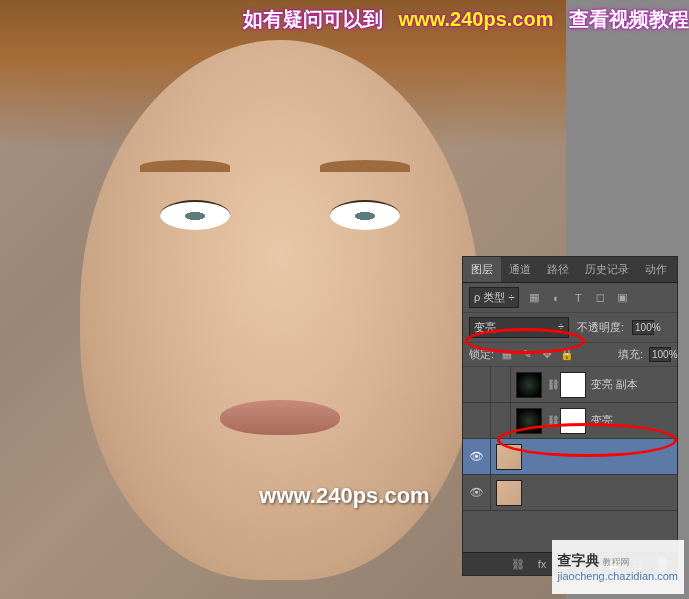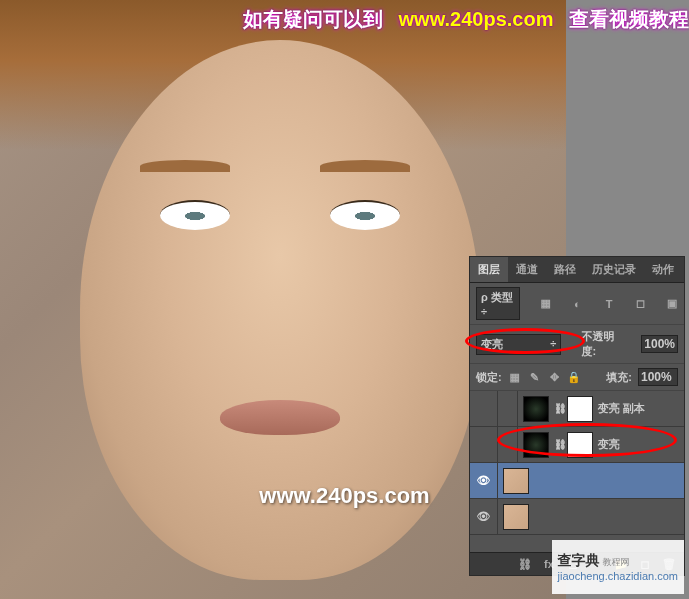--- a/index.html
+++ b/index.html
@@ -84,50 +84,49 @@
       background: rgba(255,255,255,0.9);
       padding: 12px 6px;
       z-index: 20;
     }
     .watermark-br .brand { font-size: 14px; color: #333; font-weight: bold; }
     .watermark-br .sub { font-size: 9px; color: #888; }
 
     
     .panel {
       position: absolute;
-      top: 256px; right: 4px;
+      top: 256px; right: 11px;
       width: 216px;
       height: 320px;
       background: #535353;
       color: #ccc;
       font-size: 11px;
       z-index: 15;
       border: 1px solid #2a2a2a;
-      font-weight: bold;
     }
     .panel-tabs {
       display: flex;
       background: #3a3a3a;
       border-bottom: 1px solid #222;
     }
     .tab {
       padding: 5px 8px;
       font-size: 11px;
       cursor: pointer;
       color: #aaa;
     }
     .tab.active {
       background: #535353;
       color: #ddd;
     }
     .panel-row {
       display: flex;
       align-items: center;
       padding: 4px 6px;
-      gap: 20px;
+      gap: 8px;
       border-bottom: 1px solid #444;
       font-size: 11px;
     }
     .kind-btn, .blend-select {
       background: #3a3a3a;
       color: #ccc;
       border: 1px solid #222;
       font-size: 11px;
       padding: 2px 4px;
     }
@@ -135,25 +134,25 @@
       width: 100px;
       position: relative;
     }
     .icon-sm {
       width: 14px; height: 14px;
       display: inline-flex;
       align-items: center; justify-content: center;
       color: #aaa;
     }
     .input-sm {
-      width: 40px;
+      width: 22px;
       background: #3a3a3a;
       border: 1px solid #222;
       color: #ccc;
-      font-size: 12px;
+      font-size: 10px;
       padding: 1px 2px;
     }
     .lock-row {
       display: flex;
       align-items: center;
       gap: 6px;
       padding: 4px 6px;
       border-bottom: 1px solid #444;
     }
     .layers {

